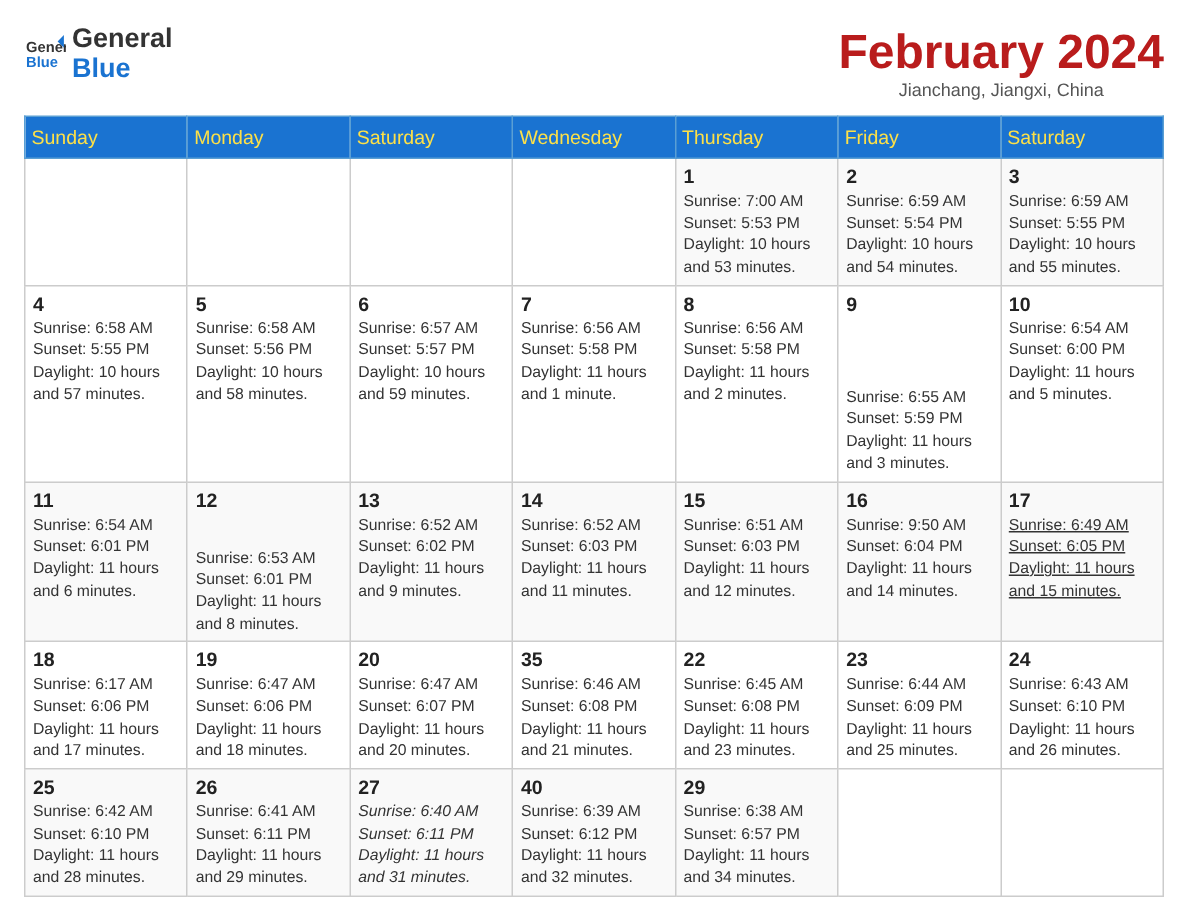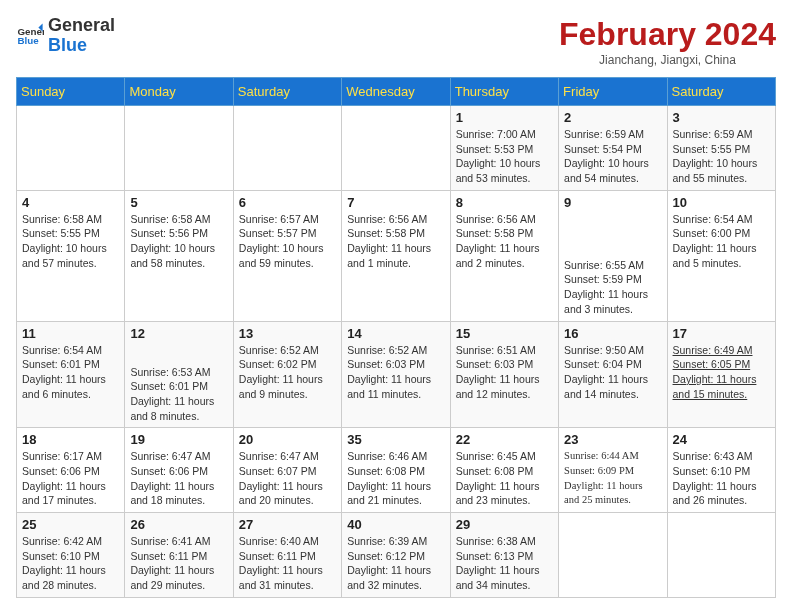--- a/index.html
+++ b/index.html
@@ -283,21 +283,21 @@
         </td>
         <td>
           <span class="day-num">22</span>
           <div class="day-info" style="white-space: pre-line;">Sunrise: 6:45 AM
 Sunset: 6:08 PM
 Daylight: 11 hours
 and 23 minutes.</div>
         </td>
         <td>
           <span class="day-num">23</span>
-          <div class="day-info" style="white-space: pre-line; font-family: Liberation Serif, serif;">Sunrise: 6:44 AM
+          <div class="day-info" style="white-space: pre-line;">Sunrise: 6:44 AM
 Sunset: 6:09 PM
 Daylight: 11 hours
 and 25 minutes.</div>
         </td>
         <td>
           <span class="day-num">24</span>
           <div class="day-info" style="white-space: pre-line;">Sunrise: 6:43 AM
 Sunset: 6:10 PM
 Daylight: 11 hours
 and 26 minutes.</div>
@@ -313,36 +313,36 @@
         </td>
         <td>
           <span class="day-num">26</span>
           <div class="day-info" style="white-space: pre-line;">Sunrise: 6:41 AM
 Sunset: 6:11 PM
 Daylight: 11 hours
 and 29 minutes.</div>
         </td>
         <td>
           <span class="day-num">27</span>
-          <div class="day-info" style="white-space: pre-line;">Sunrise: 6:40 AM
+          <div class="day-info" style="white-space: pre-line; font-style: italic;">Sunrise: 6:40 AM
 Sunset: 6:11 PM
 Daylight: 11 hours
 and 31 minutes.</div>
         </td>
         <td>
           <span class="day-num">40</span>
           <div class="day-info" style="white-space: pre-line;">Sunrise: 6:39 AM
 Sunset: 6:12 PM
 Daylight: 11 hours
 and 32 minutes.</div>
         </td>
         <td>
           <span class="day-num">29</span>
           <div class="day-info" style="white-space: pre-line;">Sunrise: 6:38 AM
-Sunset: 6:13 PM
+Sunset: 6:57 PM
 Daylight: 11 hours
 and 34 minutes.</div>
         </td>
         <td class="empty-cell"></td>
         <td class="empty-cell"></td>
       </tr>
     </tbody>
 </table>
 
 </body></html>

